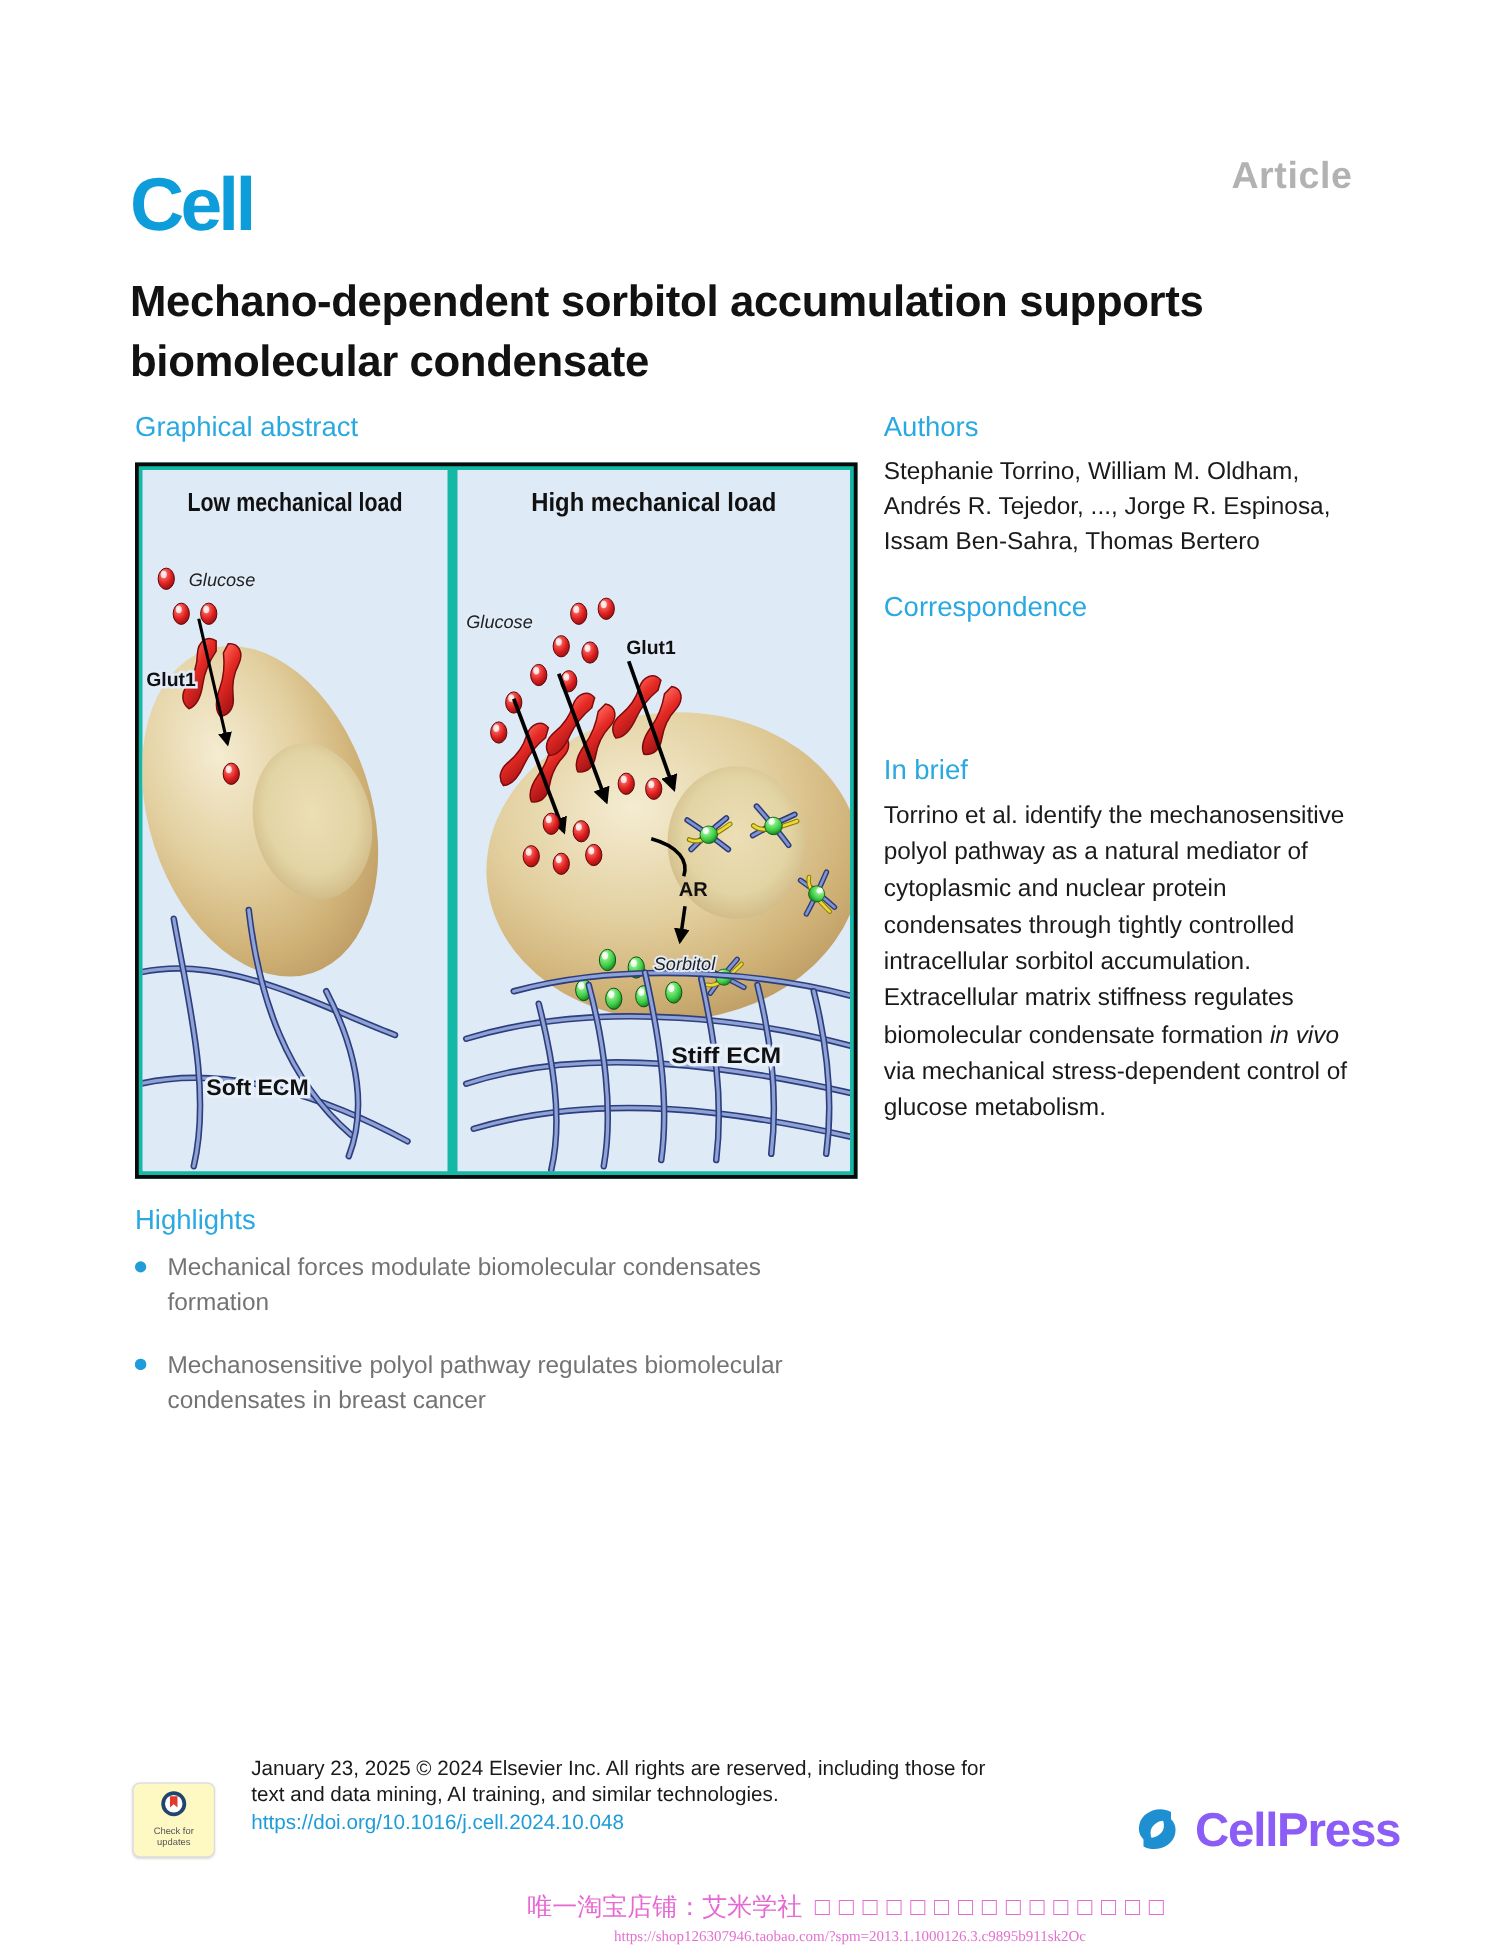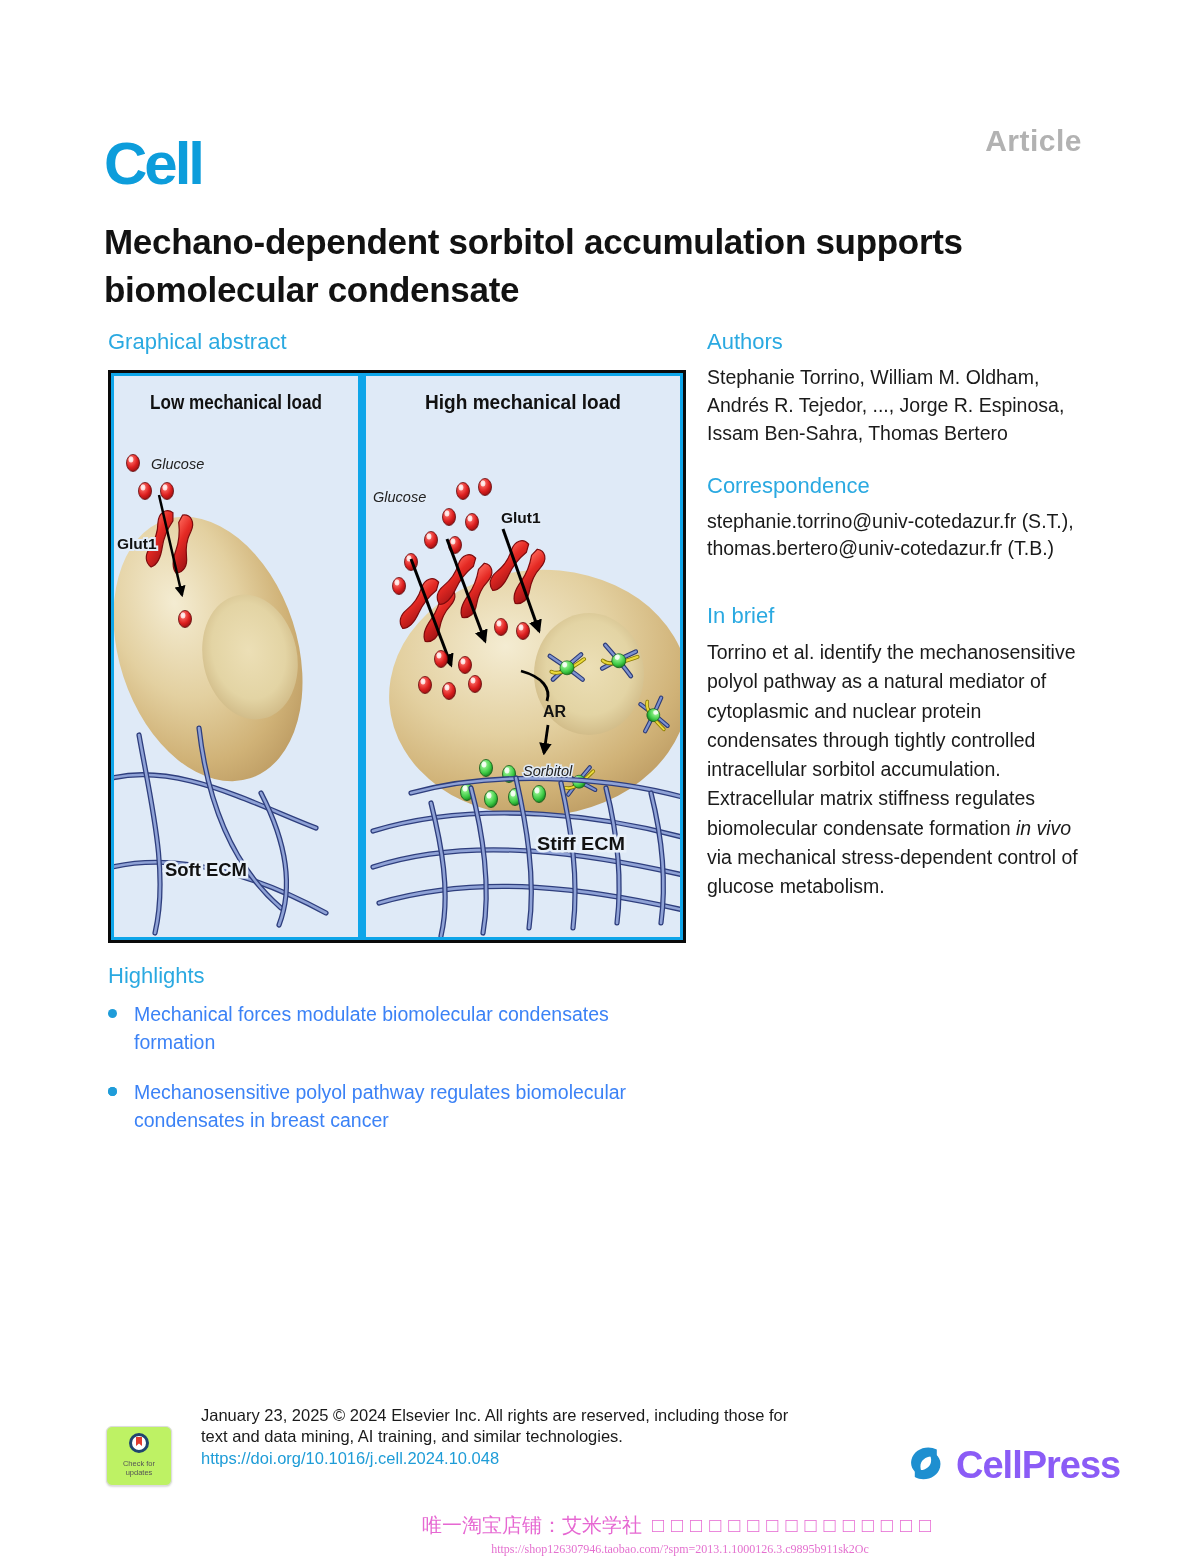--- a/index.html
+++ b/index.html
@@ -14,21 +14,21 @@
   .page-title{position:absolute;left:104px;top:190px;width:995px;font-size:35px;font-weight:bold;
     color:#121212;letter-spacing:-0.3px;line-height:1.36;}
 
   
   .sec-heading{font-size:22px;font-weight:500;color:#2aa9e1;line-height:1.1;}
   .ga-heading{position:absolute;left:108px;top:302px;}
   .hl-heading{position:absolute;left:108px;top:936px;}
 
   
   .figure-frame{position:absolute;left:108px;top:342px;width:578px;height:573px;
-    border:3px solid #0a0a0a;background:#0ea5e9;box-sizing:border-box;}
+    border:3px solid #0a0a0a;background:#14b8a6;box-sizing:border-box;}
   .figtitle{font-weight:bold;font-size:21px;fill:#111;}
   .figlabel-b{font-weight:bold;font-size:15.5px;fill:#111;paint-order:stroke;stroke:#e2ecf8;stroke-width:4px;}
   .figlabel-i{font-style:italic;font-size:14.5px;fill:#222;paint-order:stroke;stroke:#e2ecf8;stroke-width:3px;}
   .ecmlabel{font-weight:bold;font-size:18px;fill:#111;paint-order:stroke;stroke:#e8f0fa;stroke-width:5px;}
   .arlabel{font-weight:bold;font-size:16px;fill:#111;paint-order:stroke;stroke:#d8cfae;stroke-width:0;}
   .fibO{stroke:#2e3e7d;stroke-width:5.2;fill:none;stroke-linecap:round;}
   .fibI{stroke:#8fa2d6;stroke-width:2.6;fill:none;stroke-linecap:round;}
   .arrow{stroke:#000;fill:none;}
 
   
@@ -37,29 +37,29 @@
   .authors-names{position:absolute;left:707px;top:336px;width:380px;font-size:19.5px;
     color:#1a1a1a;line-height:1.43;}
   .corr-emails{position:absolute;left:707px;top:480px;width:380px;font-size:19.5px;
     color:#1a1a1a;line-height:1.4;word-break:normal;}
   .brief-text{position:absolute;left:707px;top:610px;width:380px;font-size:19.5px;
     color:#1a1a1a;line-height:1.5;}
 
   
   .hl-list{position:absolute;left:108px;top:972px;width:556px;}
   .hl-item{position:relative;padding-left:26px;margin-bottom:22px;font-size:19.5px;
-    color:#3b82f6;line-height:1.44;width:530px;}
+    color:#737373;line-height:1.44;width:530px;}
   .hl-bullet{position:absolute;left:0;top:9px;width:9px;height:9px;border-radius:50%;
     background:#1f9cd9;}
 
   
   .footer-block{position:absolute;left:201px;top:1377px;width:600px;font-size:16.5px;
     color:#1a1a1a;line-height:1.28;}
   .doi-link{color:#1e9cd7;text-decoration:none;display:inline-block;margin-top:1px;}
-  .update-badge{position:absolute;left:106px;top:1398px;width:64px;height:58px;background:#bef264;
+  .update-badge{position:absolute;left:106px;top:1398px;width:64px;height:58px;background:#fef9c3;
     border:1px solid #dcdcdc;border-radius:6px;box-shadow:0 1px 2px rgba(0,0,0,0.15);
     text-align:center;cursor:pointer;}
   .update-badge .btxt{font-size:7.5px;color:#555;line-height:1.25;margin-top:1px;}
   .cellpress-logo{position:absolute;left:906px;top:1418px;display:flex;align-items:center;gap:6px;}
   .cellpress-text{font-size:38px;font-weight:bold;color:#8b5cf6;letter-spacing:-1px;line-height:1;}
 
   
   .watermark{position:absolute;left:140px;top:1484px;width:1080px;text-align:center;}
   .wm-line1{font-size:20px;color:#e668d2;}
   .wm-boxes{letter-spacing:7px;margin-left:10px;color:#e668d2;}
@@ -263,21 +263,20 @@
       <text class="arlabel" x="432" y="344">AR</text>
       <text class="figlabel-i" x="412" y="403">Sorbitol</text>
       <text class="ecmlabel" x="470" y="477" text-anchor="middle" textLength="88" lengthAdjust="spacingAndGlyphs">Stiff ECM</text>
     </svg>
   </div>
 
   <div class="sec-heading rightcol authors-heading" style="top:302px;">Authors</div>
   <div class="authors-names">Stephanie Torrino, William M. Oldham, Andrés R. Tejedor, ..., Jorge R. Espinosa, Issam Ben-Sahra, Thomas Bertero</div>
 
   <div class="sec-heading rightcol" style="top:446px;">Correspondence</div>
-  <div class="corr-emails">stephanie.torrino@univ-cotedazur.fr (S.T.), thomas.bertero@univ-cotedazur.fr (T.B.)</div>
 
   <div class="sec-heading rightcol" style="top:576px;">In brief</div>
   <div class="brief-text"><span>Torrino et al. identify the mechanosensitive polyol pathway as a natural mediator of cytoplasmic and nuclear protein condensates through tightly controlled intracellular sorbitol accumulation. Extracellular matrix stiffness regulates biomolecular condensate formation </span><i>in vivo</i><span> via mechanical stress-dependent control of glucose metabolism.</span></div>
 
   <div class="sec-heading hl-heading">Highlights</div>
   <div class="hl-list">
     <div class="hl-item">
       <span class="hl-bullet"></span>
       <span>Mechanical forces modulate biomolecular condensates formation</span>
     </div>

